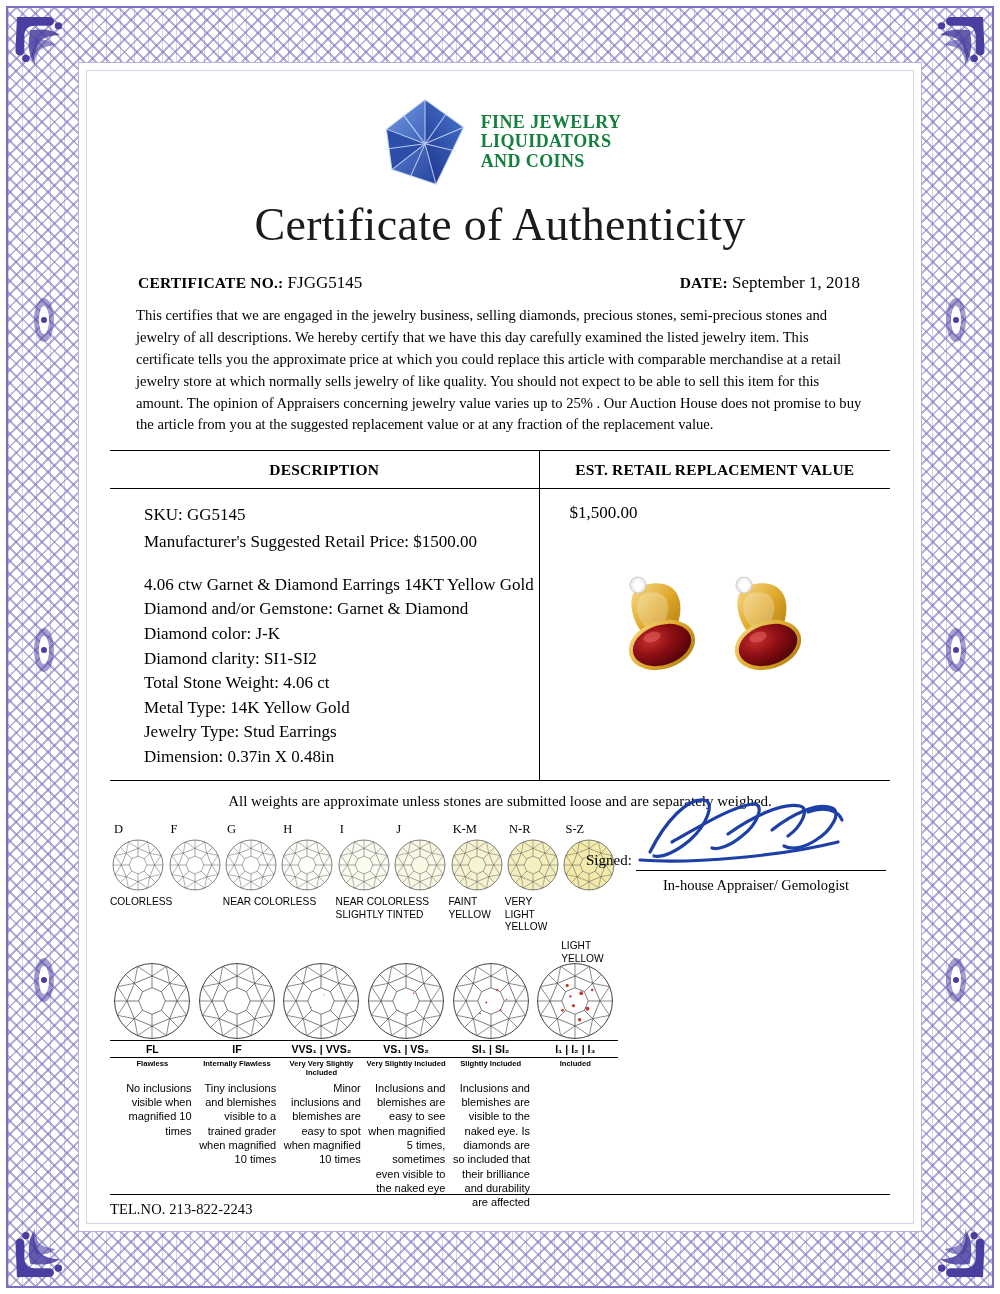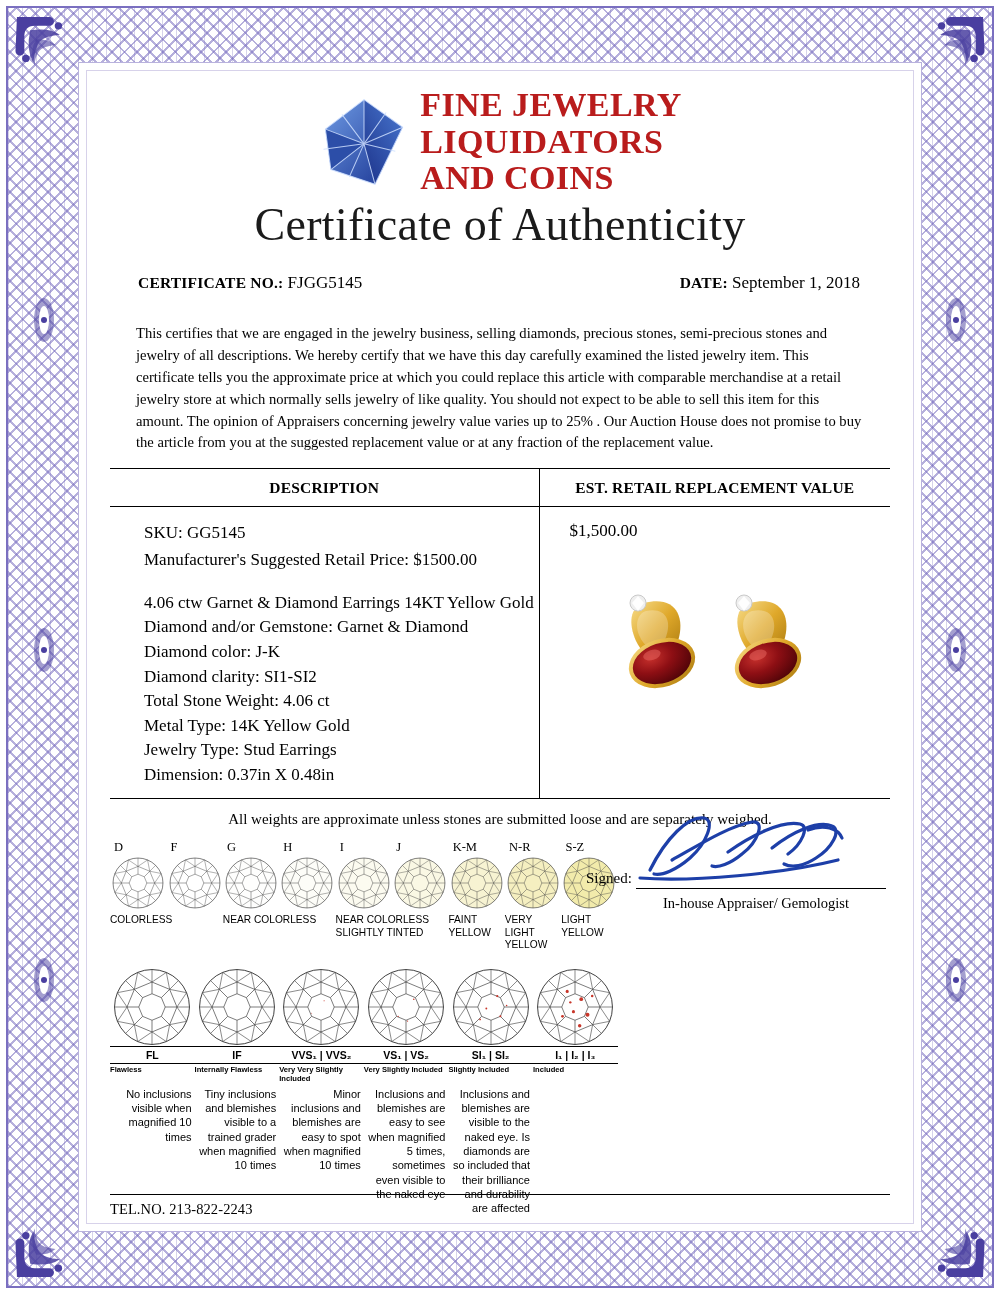--- a/index.html
+++ b/index.html
@@ -79,41 +79,41 @@
     justify-content: center;
     align-items: center;
     gap: 10px;
     margin-top: 10px;
     height: 100px;
   }
   .logo-gem { width: 92px; height: 92px; }
   .logo-text {
     font-family: "Liberation Serif", serif;
     font-weight: bold;
-    font-size: 34px;
+    font-size: 18px;
     line-height: 1.08;
     letter-spacing: .4px;
-    color: #b91c1c;
+    color: #15803d;
   }
 
   .doc-title {
     text-align: center;
     font-size: 46px;
     font-family: "Liberation Serif", serif;
     margin: 6px 0 22px 0;
     letter-spacing: .3px;
     color: #1b1b1b;
   }
 
   .meta-row {
     display: flex;
     justify-content: space-between;
     padding: 0 40px 0 38px;
     font-size: 17px;
-    margin-bottom: 30px;
+    margin-bottom: 12px;
   }
   .meta-label { font-weight: bold; font-size: 15.5px; letter-spacing: .2px; }
   .meta-value { font-size: 17px; }
 
   .blurb {
     padding: 0 36px 0 36px;
     font-size: 14.6px;
     line-height: 1.5;
     text-align: left;
   }
@@ -171,21 +171,21 @@
     margin: 0 10px;
   }
 
   
   .scales {
     position: relative;
     margin: 6px 10px 0 10px;
     height: 330px;
   }
   .color-scale { position: absolute; left: 0; top: 0; width: 508px; }
-  .clarity-scale { position: absolute; left: 0; top: 128px; width: 508px; }
+  .clarity-scale { position: absolute; left: 0; top: 140px; width: 508px; }
   .sign-area { position: absolute; right: 4px; top: 30px; width: 300px; }
 
   .grade-letters {
     display: flex;
     font-size: 12.5px;
     margin-bottom: 2px;
   }
   .grade-letters span { width: 56.4px; text-align: left; padding-left: 4px; }
 
   .stone-row { display: flex; }
@@ -198,21 +198,21 @@
     text-align: left;
     margin-top: 5px;
     font-family: "Liberation Sans", sans-serif;
     line-height: 1.25;
   }
   .color-labels .cl1 { width: 112.8px; }
   .color-labels .cl2 { width: 112.8px; }
   .color-labels .cl3 { width: 112.8px; }
   .color-labels .cl4 { width: 56.4px; }
   .color-labels .cl5 { width: 56.4px; }
-  .color-labels .cl6 { width: 56.4px; }
+  .color-labels .cl6 { width: 56.4px; margin-top: 44px; }
 
   .clarity-stones { display: flex; }
   .cstone { width: 84.6px; display: flex; justify-content: center; }
 
   .clarity-head {
     display: flex;
     border-top: 1px solid #000;
     border-bottom: 1px solid #000;
     font-family: "Liberation Sans", sans-serif;
   }
@@ -222,21 +222,21 @@
     font-size: 10.5px;
     font-weight: bold;
     padding: 2px 0;
   }
   .clarity-sub {
     display: flex;
     font-family: "Liberation Sans", sans-serif;
   }
   .clarity-sub div {
     width: 84.6px;
-    text-align: left;
+    text-align: center;
     font-size: 7.6px;
     font-weight: bold;
     padding: 1px 0 2px 0;
   }
   .clarity-desc {
     display: flex;
     font-family: "Liberation Sans", sans-serif;
   }
   .clarity-desc div {
     width: 84.6px;

